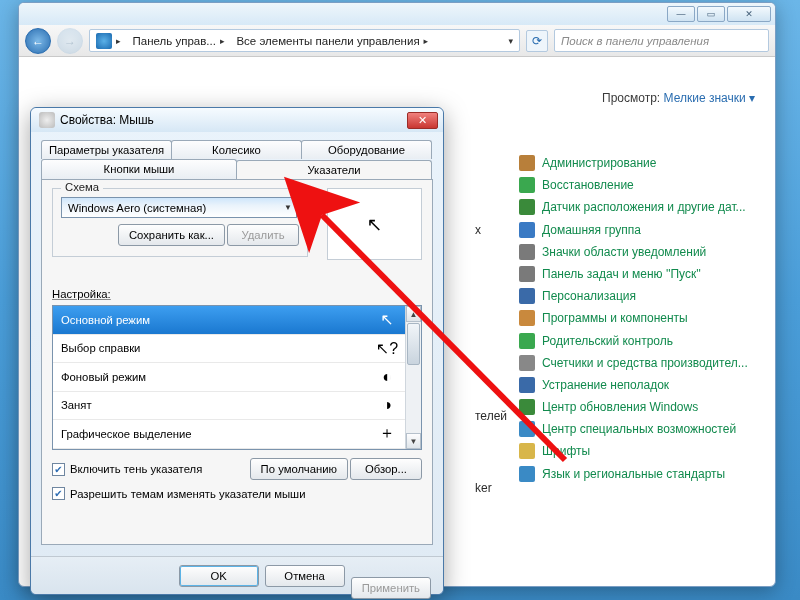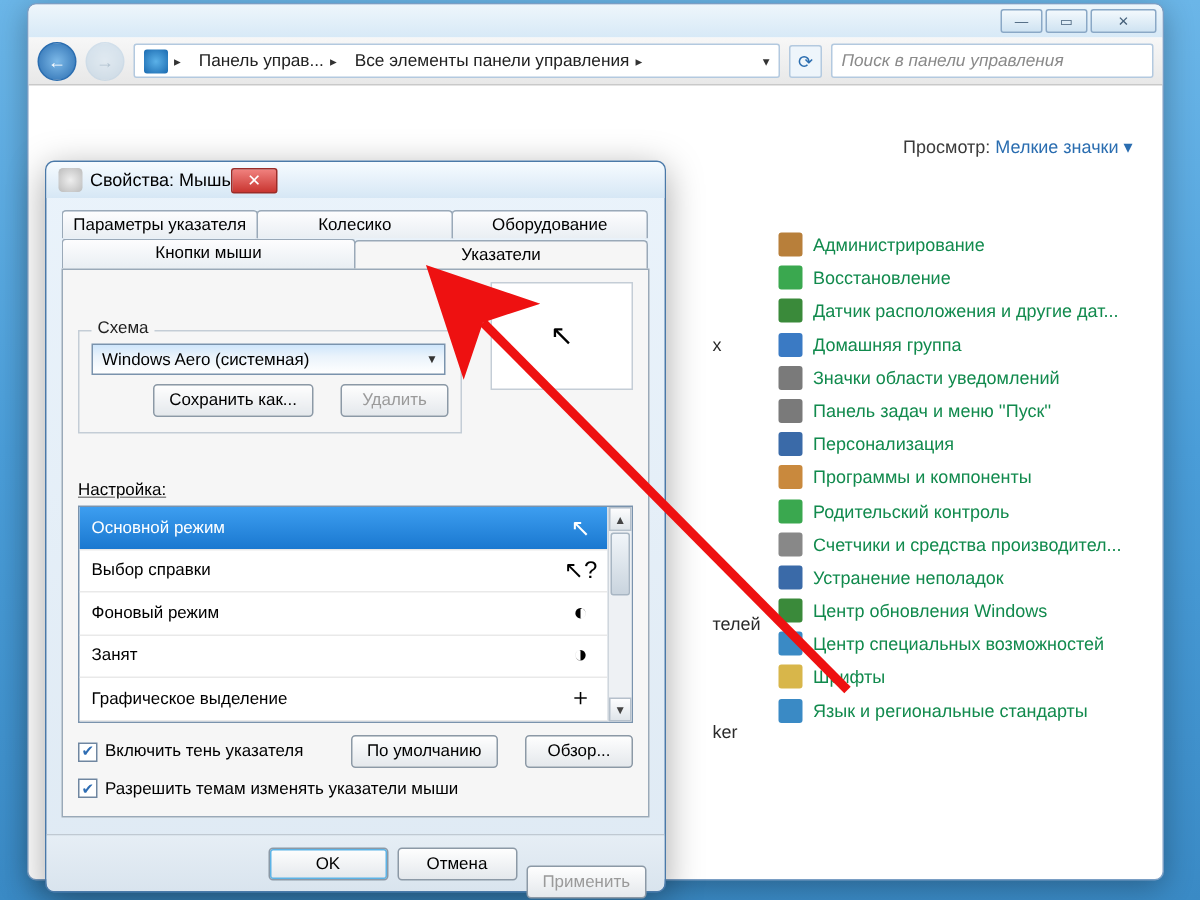--- a/index.html
+++ b/index.html
@@ -81,21 +81,21 @@
   
   .dlg {
     position:absolute; left:30px; top:107px;
     width:414px; height:488px;
     border:1px solid #4a79a8;
     border-radius:6px;
     background: linear-gradient(#eaf3fb,#dfeaf4);
     box-shadow: 0 6px 24px rgba(0,0,0,.35);
   }
   .dlg-title {
-    height:24px; display:flex;align-items:center;
+    height:24px; display:flex;align-items:center;justify-content:space-between;
     padding:0 5px 0 8px; font-size:12px;color:#000;
     background: linear-gradient(#f6fbff,#d6e7f5);
     border-top-left-radius:6px;border-top-right-radius:6px;
   }
   .dlg-close {
     width:31px;height:17px;border-radius:2px;
     background: linear-gradient(#f0817e,#c93631);
     border:1px solid #9b2c28;color:#fff;font-size:11px;
     display:flex;align-items:center;justify-content:center;
   }
@@ -131,21 +131,21 @@
   }
   .select .dd { font-size:8px;color:#333;}
   .btn {
     height:22px; padding:0 10px;border:1px solid #8c99a6;border-radius:3px;
     background:linear-gradient(#fefefe,#e4e8ec);font-size:11.3px;
     display:inline-flex;align-items:center;justify-content:center;
     min-width:72px;
   }
   .btn.disabled { color:#9a9a9a; }
   .btn.primary { box-shadow: inset 0 0 0 1px #5cb3e6; }
-  .row { display:flex; gap:18px; align-items:center; }
+  .row { display:flex; gap:2px; align-items:center; }
   .preview {
     position:absolute; right:10px; top:8px; width:95px; height:72px;
     border:1px solid #c4cdd6; background:#fff;
     display:flex;align-items:center;justify-content:center;
   }
   .list-lbl { font-size:11.3px; text-decoration:underline; text-decoration-color:#888; }
   .listbox {
     border:1px solid #7a93ad; background:#fff; height:145px;
     display:flex;
   }
@@ -300,21 +300,21 @@
       <div class="tab">Оборудование</div>
     </div>
     <div class="tabrow bot">
       <div class="tab">Кнопки мыши</div>
       <div class="tab active">Указатели</div>
     </div>
     <div class="tab-pane">
       <div class="preview">
         <span style="font-size:19px;">↖</span>
       </div>
-      <div class="group" style="width:256px;margin-top:32px;">
+      <div class="group" style="width:256px;">
         <div class="cap">Схема</div>
         <div class="select">
           <span>Windows Aero (системная)</span>
           <span class="dd">▼</span>
         </div>
         <div class="row" style="justify-content:flex-end;margin-top:6px;">
           <div class="btn">Сохранить как...</div>
           <div class="btn disabled">Удалить</div>
         </div>
       </div>

